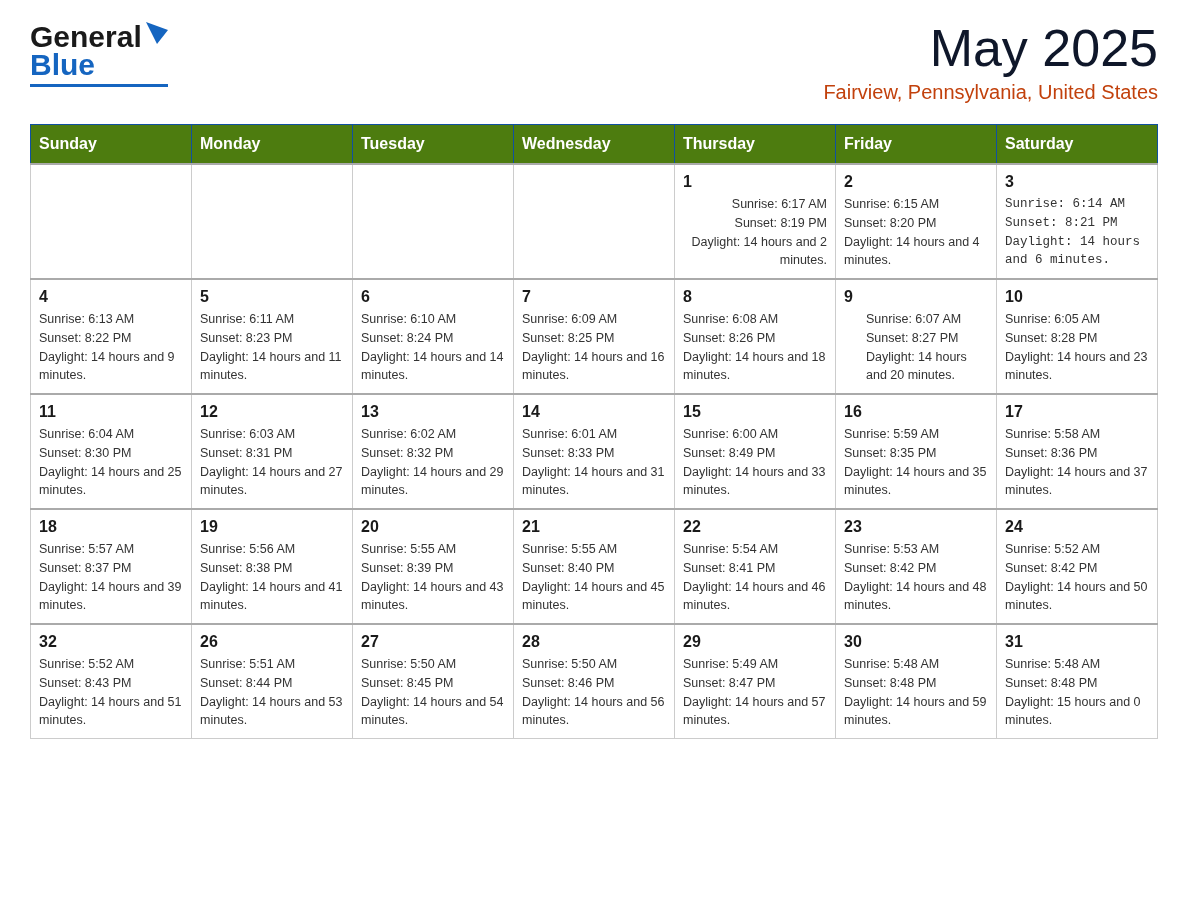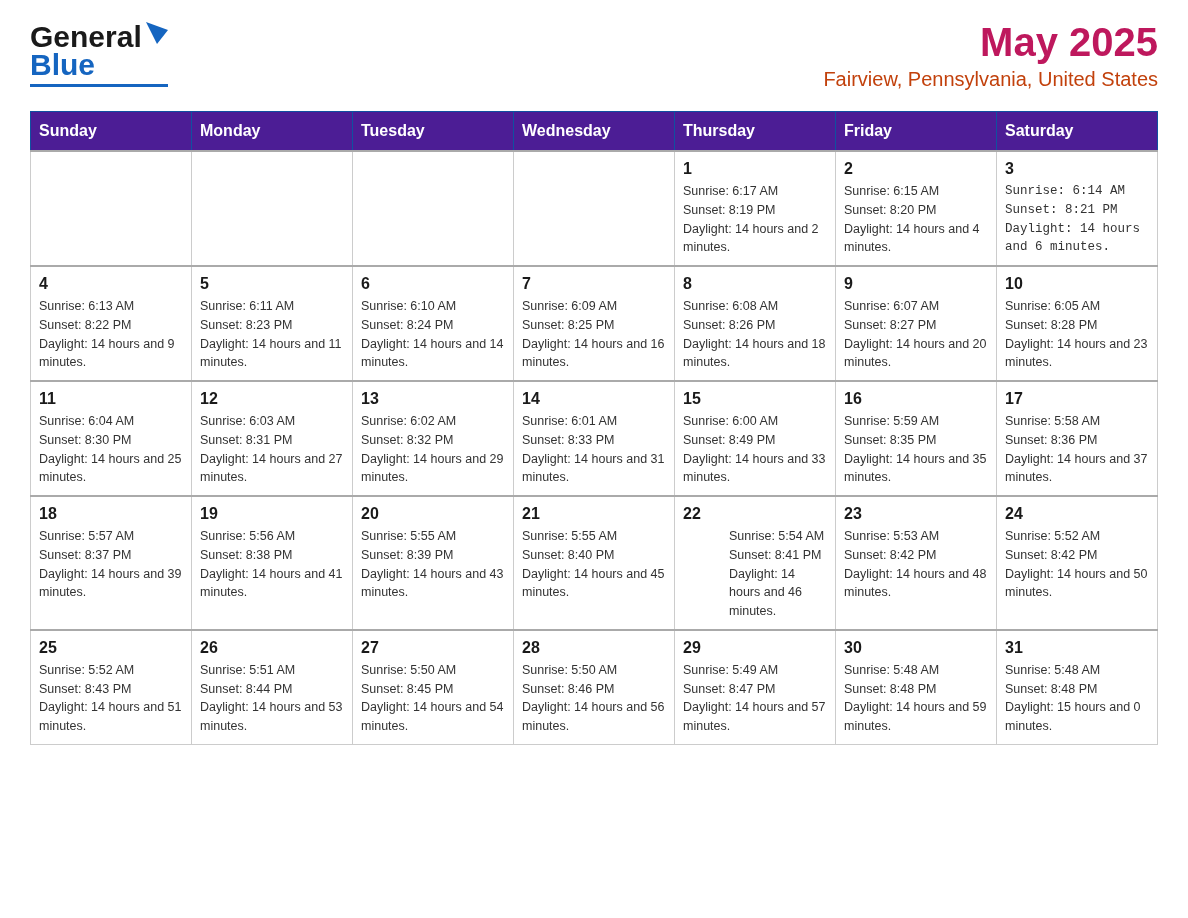--- a/index.html
+++ b/index.html
@@ -25,37 +25,37 @@
     .logo-line {
       width: 100%;
       height: 3px;
       background: #1565c0;
       margin-top: 2px;
     }
     .title-block {
       text-align: right;
     }
     .month-title {
-      font-size: 40px;
-      font-weight: bold;
-      color: #be185d;
+      font-size: 52px;
+      font-weight: normal;
+      color: #0f172a;
       line-height: 1.1;
     }
     .location {
       font-size: 20px;
       color: #c2410c;
       margin-top: 4px;
     }
     .calendar {
       width: 100%;
       border-collapse: collapse;
       border: 1px solid #ccc;
     }
     .calendar th {
-      background: #4c1d95;
+      background: #4d7c0f;
       color: #fff;
       padding: 10px 8px;
       font-size: 16px;
       font-weight: bold;
       text-align: left;
       border: 1px solid #1050a0;
     }
     .calendar td {
       vertical-align: top;
       padding: 8px;
@@ -121,21 +121,21 @@
     </tr>
   </thead>
   <tbody id="calendar-body">
   <tr class="week-row">
         <td class="empty-cell"></td>
         <td class="empty-cell"></td>
         <td class="empty-cell"></td>
         <td class="empty-cell"></td>
         <td>
           <span class="day-number">1</span>
-          <div class="day-info" style="white-space: pre-line;">Sunrise: 6:17 AM
+          <div class="day-info" style="white-space: pre-line; text-align: right;">Sunrise: 6:17 AM
 Sunset: 8:19 PM
 Daylight: 14 hours and 2 minutes.</div>
         </td>
         <td>
           <span class="day-number">2</span>
           <div class="day-info" style="white-space: pre-line;">Sunrise: 6:15 AM
 Sunset: 8:20 PM
 Daylight: 14 hours and 4 minutes.</div>
         </td>
         <td>
@@ -171,21 +171,21 @@
 Daylight: 14 hours and 16 minutes.</div>
         </td>
         <td>
           <span class="day-number">8</span>
           <div class="day-info" style="white-space: pre-line;">Sunrise: 6:08 AM
 Sunset: 8:26 PM
 Daylight: 14 hours and 18 minutes.</div>
         </td>
         <td>
           <span class="day-number">9</span>
-          <div class="day-info" style="white-space: pre-line;">Sunrise: 6:07 AM
+          <div class="day-info" style="white-space: pre-line; margin-left: 22px;">Sunrise: 6:07 AM
 Sunset: 8:27 PM
 Daylight: 14 hours and 20 minutes.</div>
         </td>
         <td>
           <span class="day-number">10</span>
           <div class="day-info" style="white-space: pre-line;">Sunrise: 6:05 AM
 Sunset: 8:28 PM
 Daylight: 14 hours and 23 minutes.</div>
         </td>
       </tr>
@@ -253,40 +253,40 @@
 Daylight: 14 hours and 43 minutes.</div>
         </td>
         <td>
           <span class="day-number">21</span>
           <div class="day-info" style="white-space: pre-line;">Sunrise: 5:55 AM
 Sunset: 8:40 PM
 Daylight: 14 hours and 45 minutes.</div>
         </td>
         <td>
           <span class="day-number">22</span>
-          <div class="day-info" style="white-space: pre-line; margin-left: 46px;">Sunrise: 5:54 AM
+          <div class="day-info" style="white-space: pre-line;">Sunrise: 5:54 AM
 Sunset: 8:41 PM
 Daylight: 14 hours and 46 minutes.</div>
         </td>
         <td>
           <span class="day-number">23</span>
           <div class="day-info" style="white-space: pre-line;">Sunrise: 5:53 AM
 Sunset: 8:42 PM
 Daylight: 14 hours and 48 minutes.</div>
         </td>
         <td>
           <span class="day-number">24</span>
           <div class="day-info" style="white-space: pre-line;">Sunrise: 5:52 AM
 Sunset: 8:42 PM
 Daylight: 14 hours and 50 minutes.</div>
         </td>
       </tr>
       <tr class="week-row">
         <td>
-          <span class="day-number">25</span>
+          <span class="day-number">32</span>
           <div class="day-info" style="white-space: pre-line;">Sunrise: 5:52 AM
 Sunset: 8:43 PM
 Daylight: 14 hours and 51 minutes.</div>
         </td>
         <td>
           <span class="day-number">26</span>
           <div class="day-info" style="white-space: pre-line;">Sunrise: 5:51 AM
 Sunset: 8:44 PM
 Daylight: 14 hours and 53 minutes.</div>
         </td>

